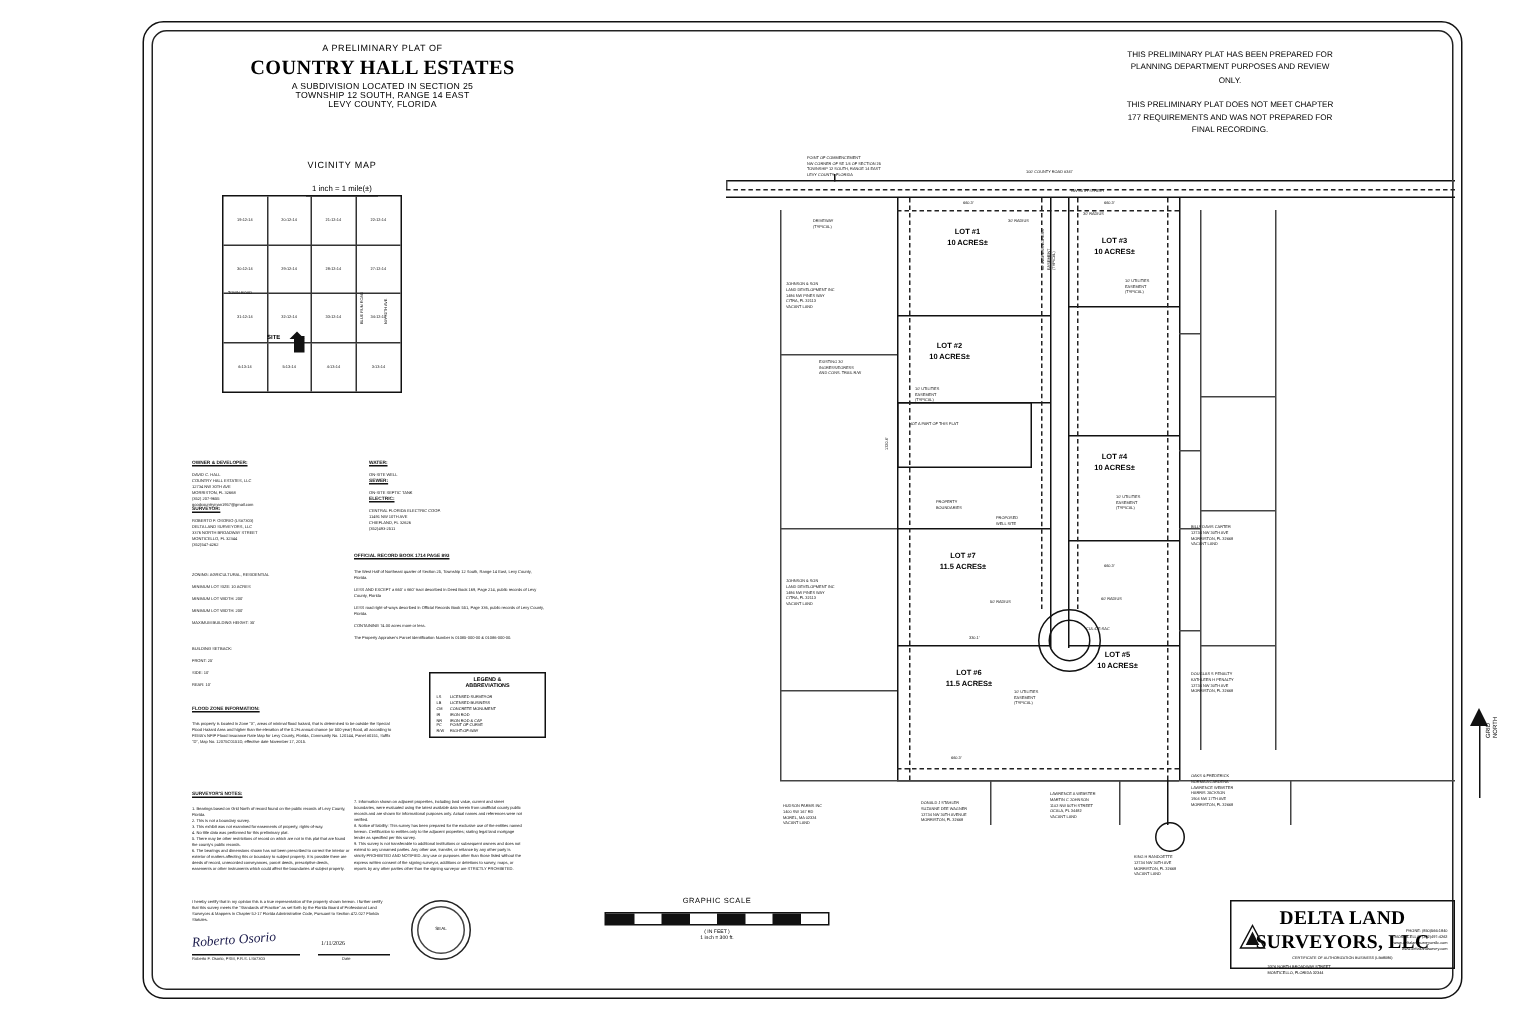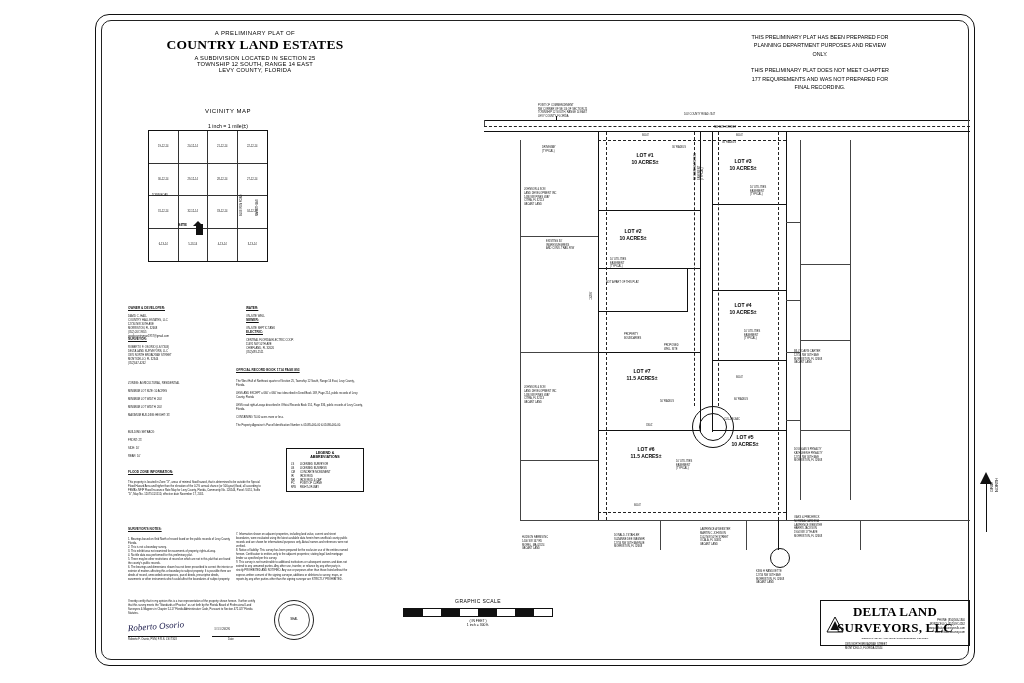--- a/index.html
+++ b/index.html
@@ -154,21 +154,21 @@
 </head>
 <body>
 
 <div id="sheet">
 
   <div class="paper"></div>
   <div class="inner-border"></div>
 
   <div id="title-block">
     <div class="l1">A PRELIMINARY PLAT OF</div>
-    <div class="l2">COUNTRY LAND ESTATES</div>
+    <div class="l2">COUNTRY HALL ESTATES</div>
     <div class="l3">A SUBDIVISION LOCATED IN SECTION 25</div>
     <div class="l4">TOWNSHIP 12 SOUTH, RANGE 14 EAST</div>
     <div class="l5">LEVY COUNTY, FLORIDA</div>
   </div>
 
   <div id="notice-block">
     <div class="p1" style="white-space:pre-line">THIS PRELIMINARY PLAT HAS BEEN PREPARED FOR
 PLANNING DEPARTMENT PURPOSES AND REVIEW
 ONLY.</div>
     <div class="p2" style="white-space:pre-line">THIS PRELIMINARY PLAT DOES NOT MEET CHAPTER

